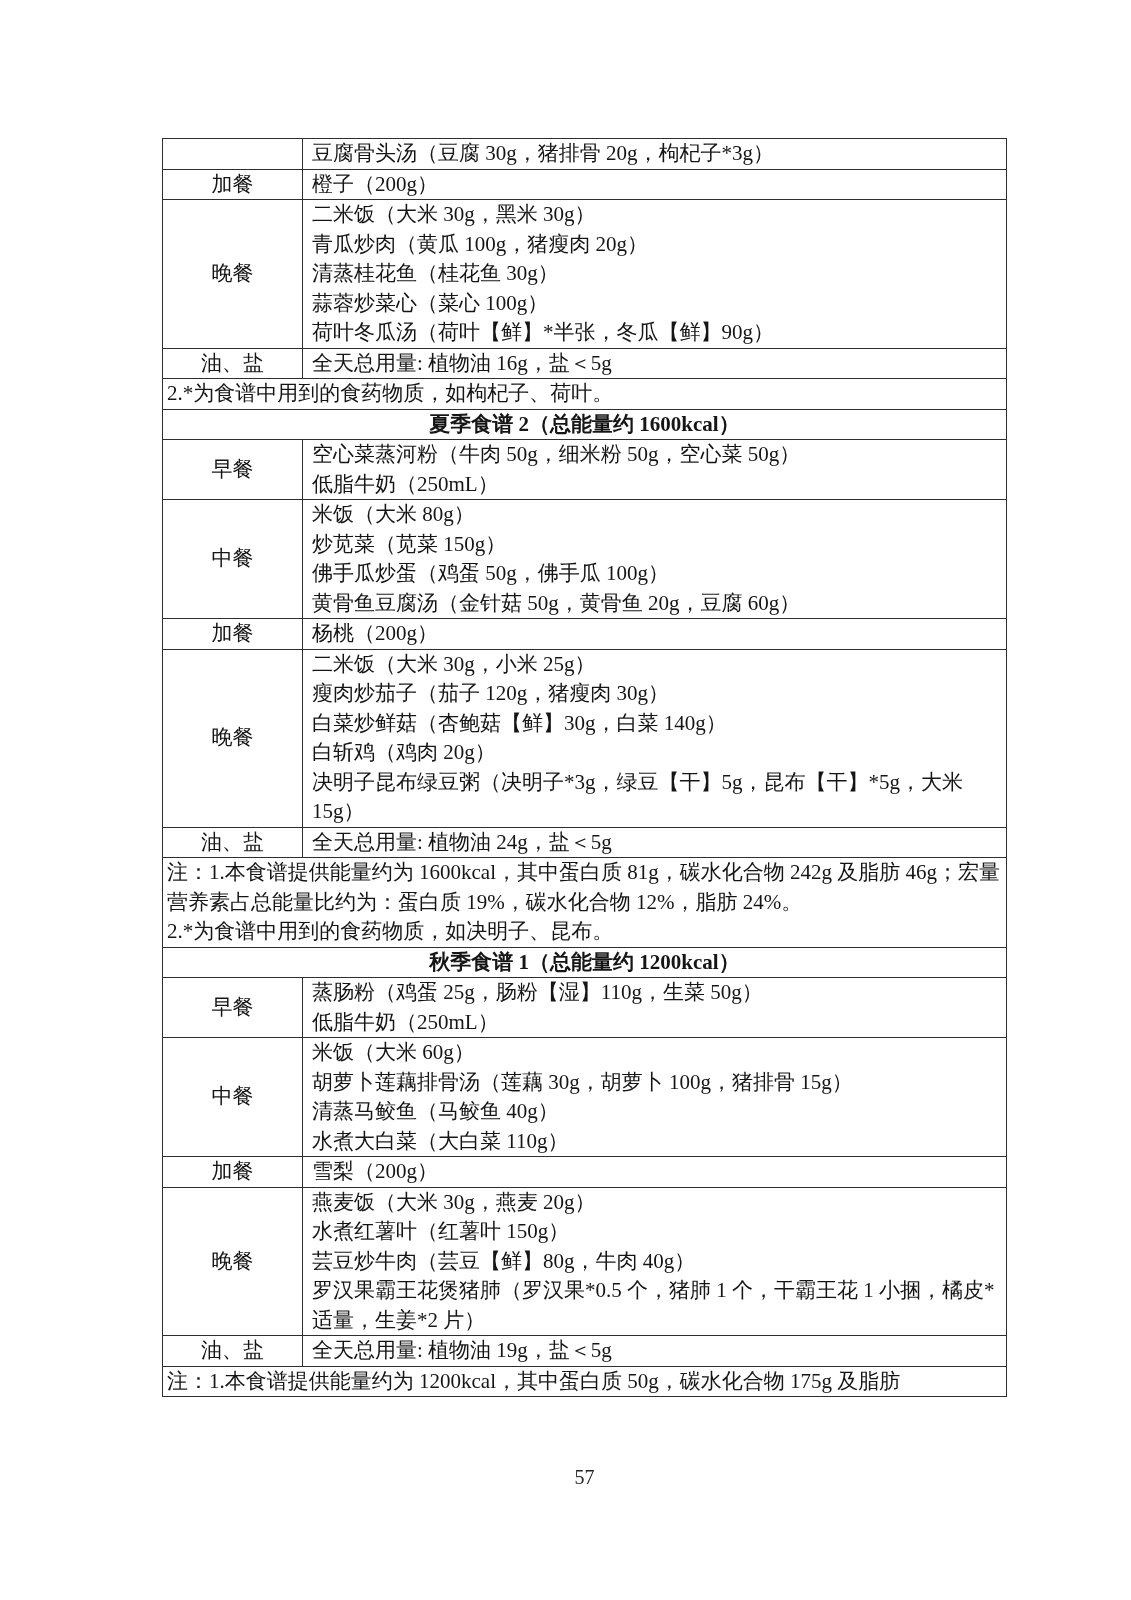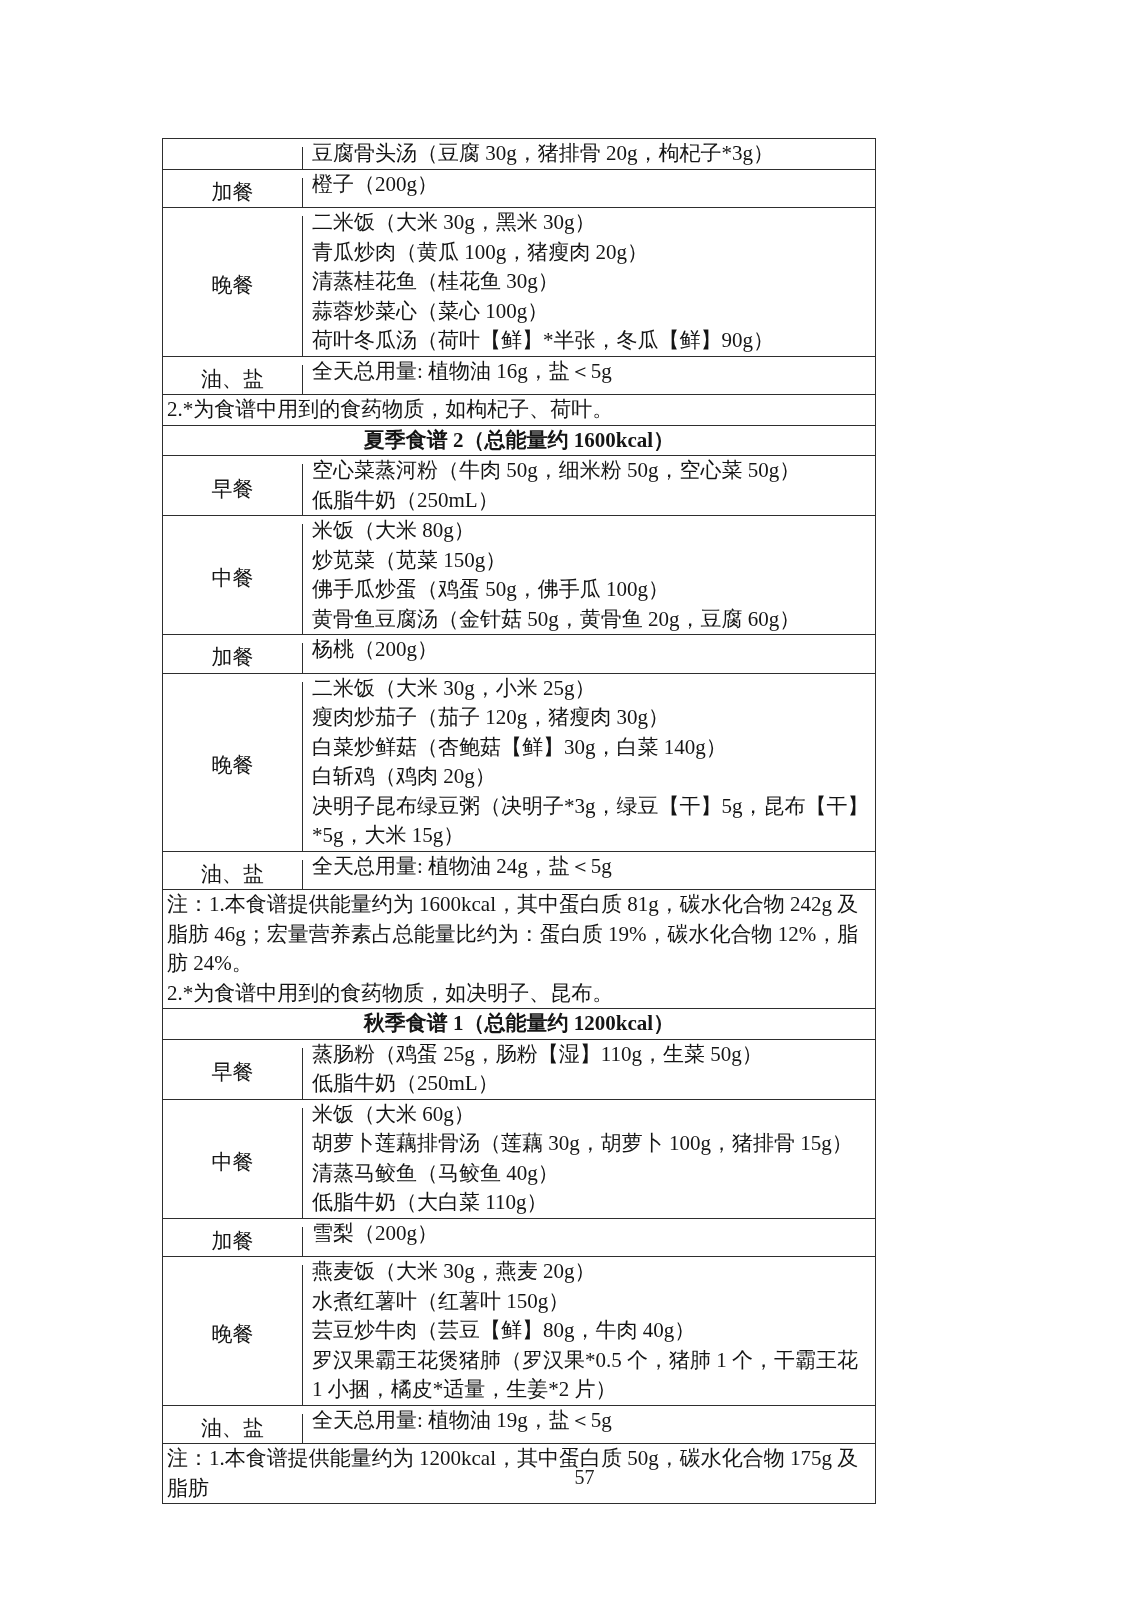--- a/index.html
+++ b/index.html
@@ -10,36 +10,35 @@
     background: #ffffff;
     margin: 0 auto;
     overflow: hidden;
     font-family: "Liberation Serif", "DejaVu Serif", serif;
     color: #151515;
   }
   .doc-table {
     position: absolute;
     left: 162px;
     top: 138px;
-    width: 714px;
+    width: 845px;
     box-sizing: border-box;
     border: 1px solid #2e2e2e;
     font-size: 21px;
     line-height: 29.5px;
   }
   .row { display: flex; }
   .row + .row { border-top: 1px solid #2e2e2e; }
   .cell { box-sizing: border-box; }
   .label-cell {
     flex: 0 0 140px;
     border-right: 1px solid #2e2e2e;
     display: flex;
     align-items: center;
     justify-content: center;
-    margin-top: 8px;
   }
   .content-cell {
     flex: 1 1 auto;
     min-width: 0;
     padding: 0 6px 0 9px;
   }
   .dish-line { white-space: normal; }
   .header-row .cell {
     flex: 1 1 auto;
     text-align: center;
@@ -157,21 +156,21 @@
         <div class="dish-line">蒸肠粉（鸡蛋 25g，肠粉【湿】110g，生菜 50g）</div>
         <div class="dish-line">低脂牛奶（250mL）</div>
       </div>
     </div>
     <div class="row">
       <div class="cell label-cell">中餐</div>
       <div class="cell content-cell">
         <div class="dish-line">米饭（大米 60g）</div>
         <div class="dish-line">胡萝卜莲藕排骨汤（莲藕 30g，胡萝卜 100g，猪排骨 15g）</div>
         <div class="dish-line">清蒸马鲛鱼（马鲛鱼 40g）</div>
-        <div class="dish-line">低脂牛奶（大白菜 110g）</div>
+        <div class="dish-line">水煮大白菜（大白菜 110g）</div>
       </div>
     </div>
     <div class="row">
       <div class="cell label-cell">加餐</div>
       <div class="cell content-cell">
         <div class="dish-line">雪梨（200g）</div>
       </div>
     </div>
     <div class="row">
       <div class="cell label-cell">晚餐</div>

